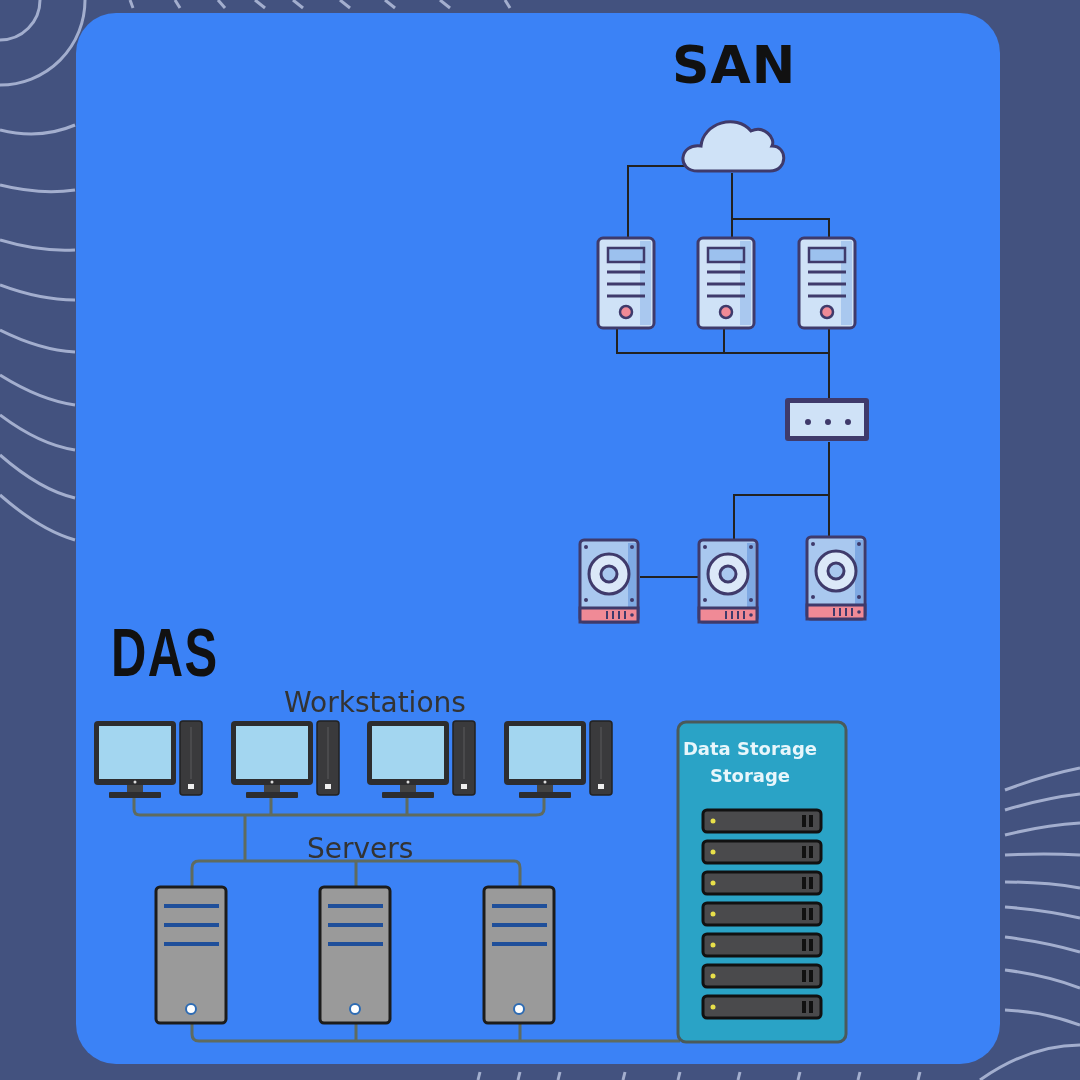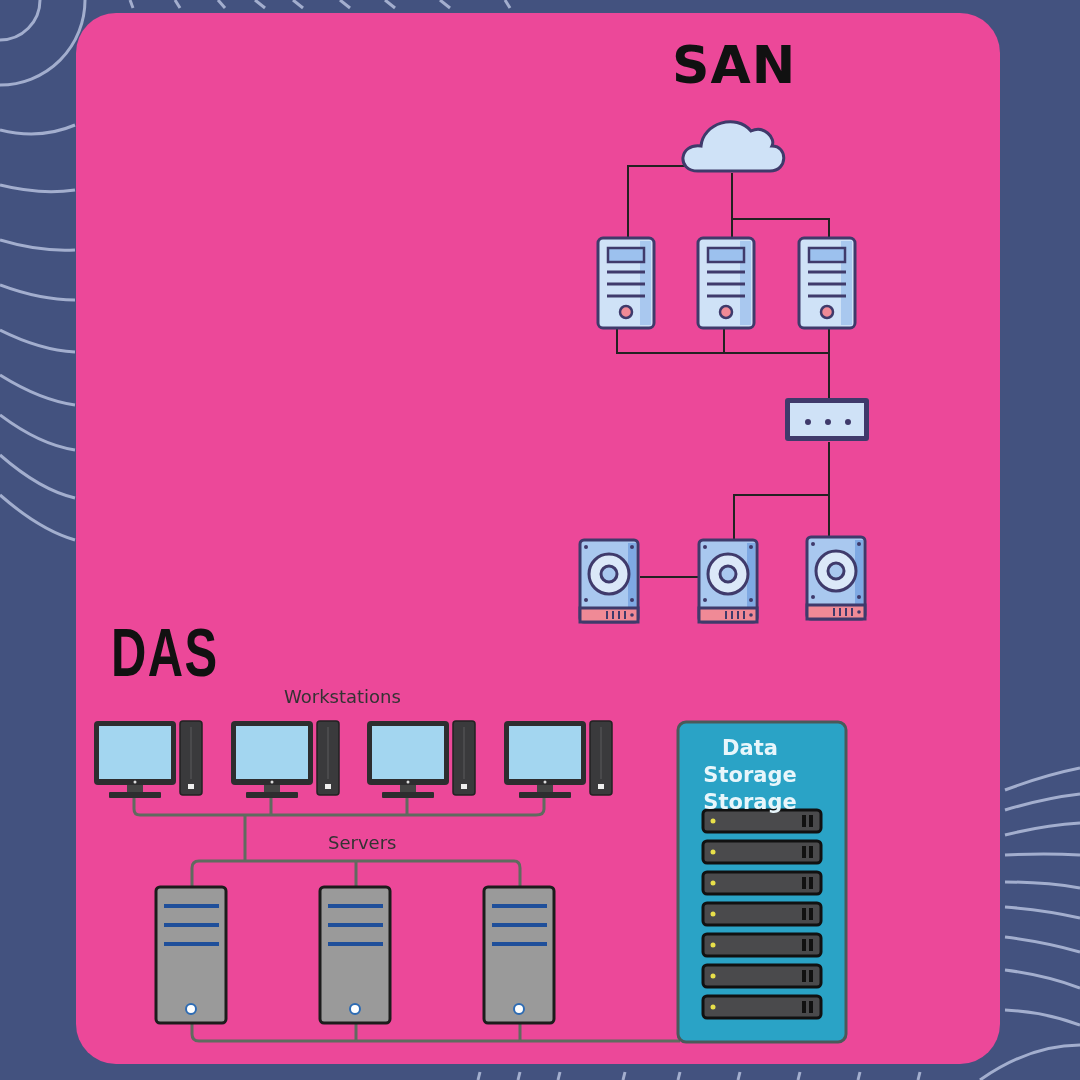--- a/index.html
+++ b/index.html
@@ -1,25 +1,25 @@
 <!DOCTYPE html>
 <html><head>
 <meta charset="utf-8">
 <style>
   html,body{margin:0;padding:0;}
   body{width:1080px;height:1080px;position:relative;overflow:hidden;background:#43527f;font-family:"DejaVu Sans",sans-serif;}
   #bg{position:absolute;left:0;top:0;width:1080px;height:1080px;}
-  #card{position:absolute;left:76px;top:13px;width:924px;height:1051px;background:#ec4899;border-radius:40px;overflow:hidden;}
+  #card{position:absolute;left:76px;top:13px;width:924px;height:1051px;background:#3b82f6;border-radius:40px;overflow:hidden;}
   #diagram{position:absolute;left:0;top:0;width:924px;height:1051px;}
   .title-san{position:absolute;left:596px;top:22px;font-family:"DejaVu Sans",sans-serif;font-weight:bold;font-size:52px;color:#111;letter-spacing:1px;}
   .title-das{position:absolute;left:35px;top:600px;font-family:"Liberation Sans",sans-serif;font-weight:bold;font-size:68px;color:#111;transform:scaleX(0.72);transform-origin:left top;letter-spacing:2px;}
-  .lbl{position:absolute;font-family:"DejaVu Sans",sans-serif;font-size:18px;color:#333;}
+  .lbl{position:absolute;font-family:"DejaVu Sans",sans-serif;font-size:28px;color:#333;}
   .lbl-ws{left:208px;top:673px;}
-  .lbl-srv{left:252px;top:819px;text-align:center;}
-  .dsd-title{position:absolute;left:604px;top:722px;width:140px;text-align:center;font-family:"DejaVu Sans",sans-serif;font-weight:bold;font-size:21px;line-height:27px;color:#e8f6fb;}
+  .lbl-srv{left:231px;top:819px;text-align:center;}
+  .dsd-title{position:absolute;left:604px;top:722px;width:140px;text-align:center;font-family:"DejaVu Sans",sans-serif;font-weight:bold;font-size:18px;line-height:27px;color:#e8f6fb;}
 </style>
 </head>
 <body>
 
 <svg id="bg" viewBox="0 0 1080 1080">
   <g fill="none" stroke="#b4bfdc" stroke-width="3" opacity="0.85">
     <circle cx="0" cy="0" r="40"></circle>
     <circle cx="0" cy="0" r="85"></circle>
     <path d="M0 130 Q40 140 75 125"></path>
     <path d="M0 185 Q40 195 75 190"></path>

